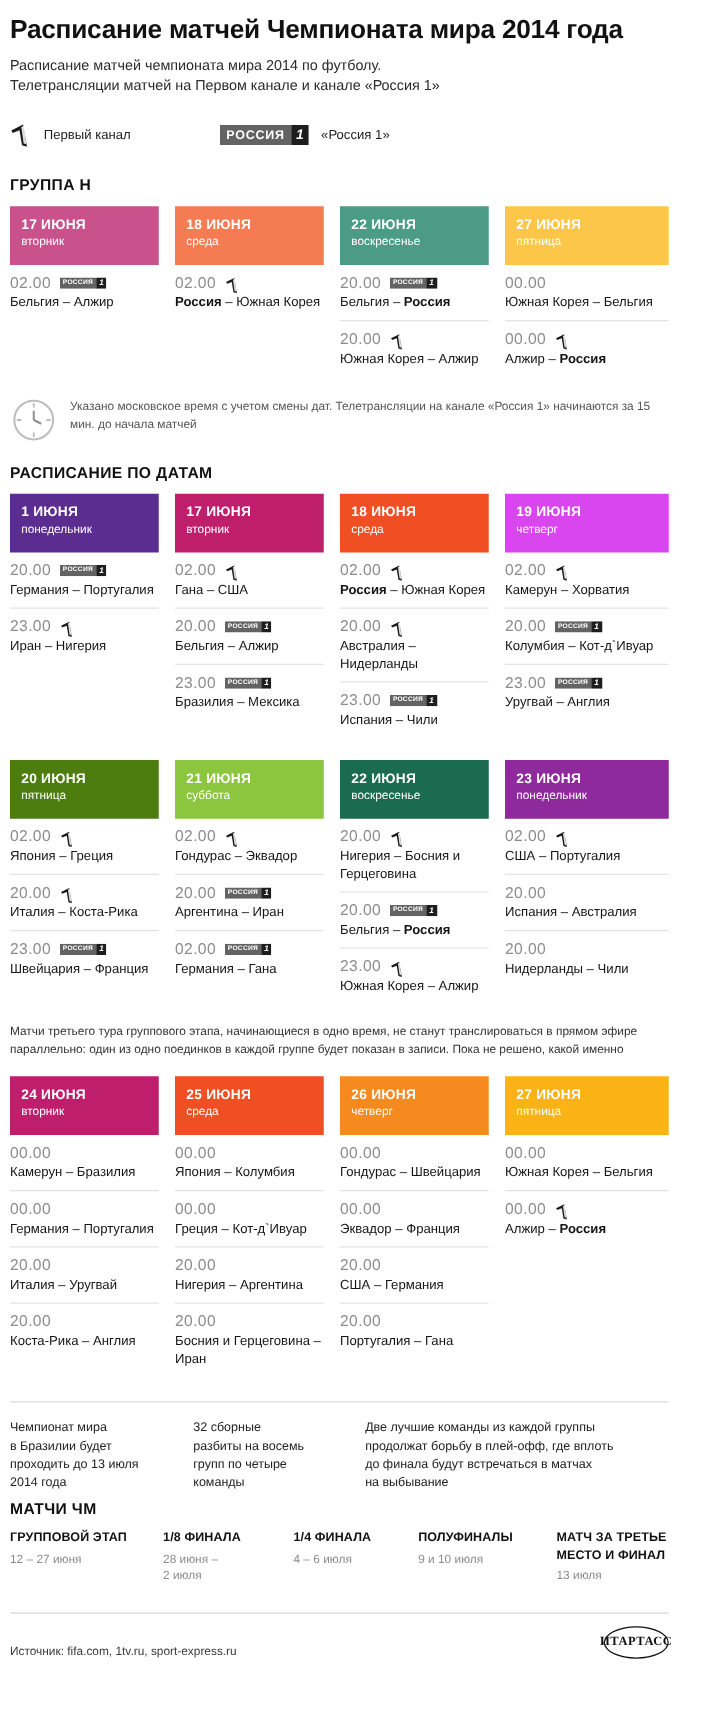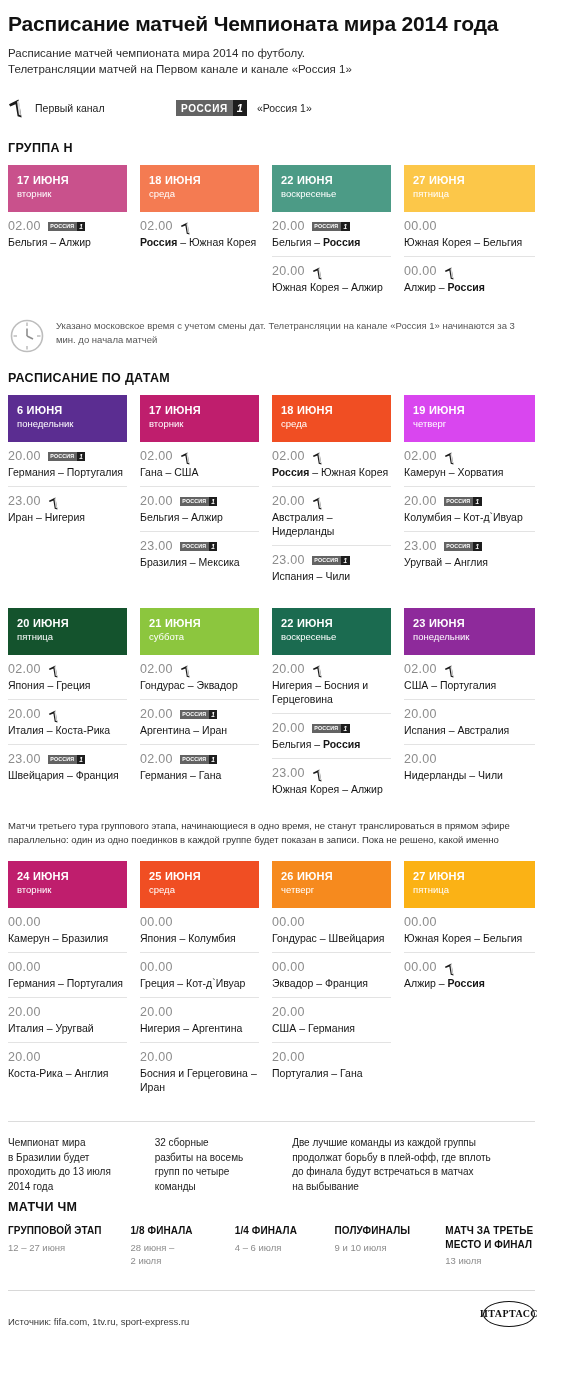--- a/index.html
+++ b/index.html
@@ -309,28 +309,28 @@
       <svg width="38" height="38" viewBox="0 0 38 38">
         <circle cx="19" cy="19" r="15.5" fill="none" stroke="#bdbdbd" stroke-width="1.6"></circle>
         <line x1="19" y1="5.5" x2="19" y2="9" stroke="#bdbdbd" stroke-width="1.5"></line>
         <line x1="19" y1="29" x2="19" y2="32.5" stroke="#bdbdbd" stroke-width="1.5"></line>
         <line x1="5.5" y1="19" x2="9" y2="19" stroke="#bdbdbd" stroke-width="1.5"></line>
         <line x1="29" y1="19" x2="32.5" y2="19" stroke="#bdbdbd" stroke-width="1.5"></line>
         <line x1="19" y1="19" x2="19" y2="11.5" stroke="#8e8e8e" stroke-width="1.6"></line>
         <line x1="19" y1="19" x2="25" y2="22" stroke="#8e8e8e" stroke-width="1.6"></line>
       </svg>
     </span>
-    <span class="note-text">Указано московское время с учетом смены дат. Телетрансляции на канале «Россия 1» начинаются за 3 мин. до начала  матчей</span>
+    <span class="note-text">Указано московское время с учетом смены дат. Телетрансляции на канале «Россия 1» начинаются за 15 мин. до начала  матчей</span>
   </div>
 
   <div class="section-head">РАСПИСАНИЕ ПО ДАТАМ</div>
   <div class="cols" id="dates-row1">
       <div class="col">
         <div class="datebox light" style="background:#5b2d91">
-          <div class="d1">6 ИЮНЯ</div>
+          <div class="d1">1 ИЮНЯ</div>
           <div class="d2">понедельник</div>
         </div>
         <div class="match">
           <div class="match-top">
             <span class="match-time">20.00</span>
             <span class="match-ch">
               <span class="rossiya rossiya-sm">
                 <span class="word">РОССИЯ</span>
                 <span class="num">1</span>
               </span>
@@ -483,21 +483,21 @@
                 <span class="num">1</span>
               </span>
             </span>
           </div>
           <div class="match-teams">Уругвай – Англия</div>
         </div>
       </div>
     </div>
   <div class="cols" id="dates-row2" style="margin-top:18px">
       <div class="col">
-        <div class="datebox light" style="background:#14532d">
+        <div class="datebox light" style="background:#4d7c0f">
           <div class="d1">20 ИЮНЯ</div>
           <div class="d2">пятница</div>
         </div>
         <div class="match">
           <div class="match-top">
             <span class="match-time">02.00</span>
             <span class="match-ch">
               <span class="ch1 ch1-sm">
                 <svg width="12" height="13" viewBox="0 0 17 19">
                   <path d="M1 5.3 L10.5 0.6 L13.6 18.4 L9.6 17.2 L7.6 5.2 L2.2 7.4 Z" fill="#1a1a1a"></path>

